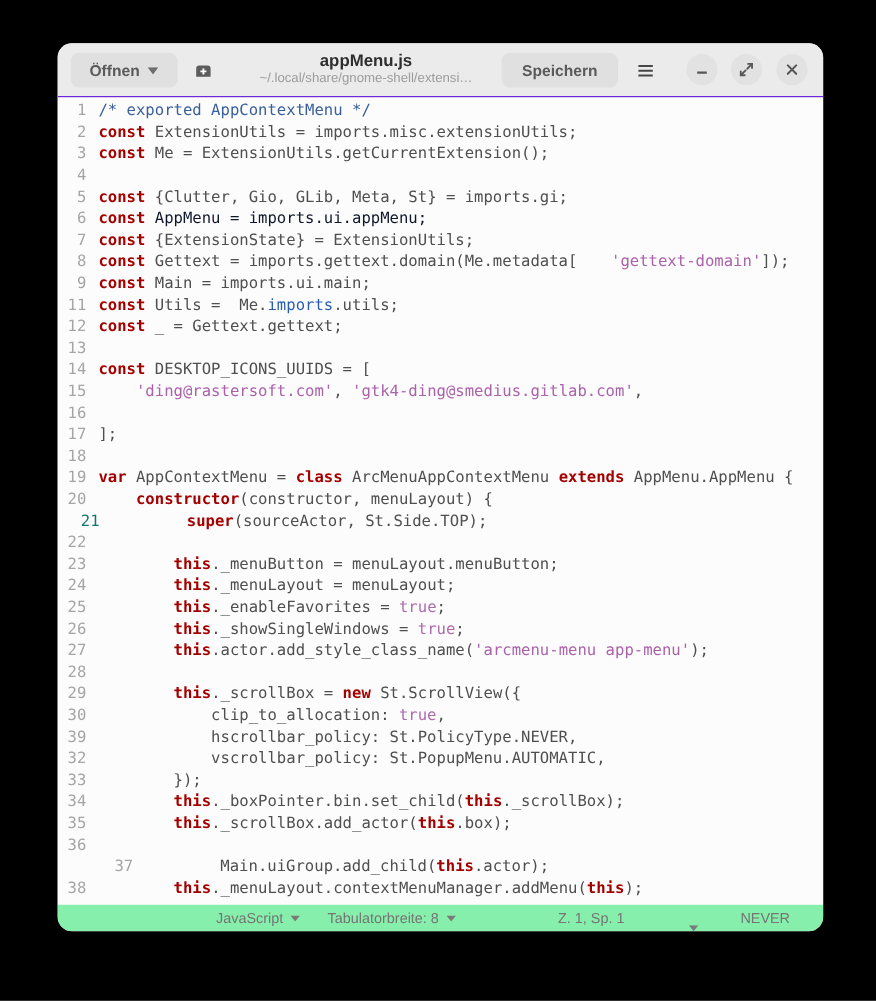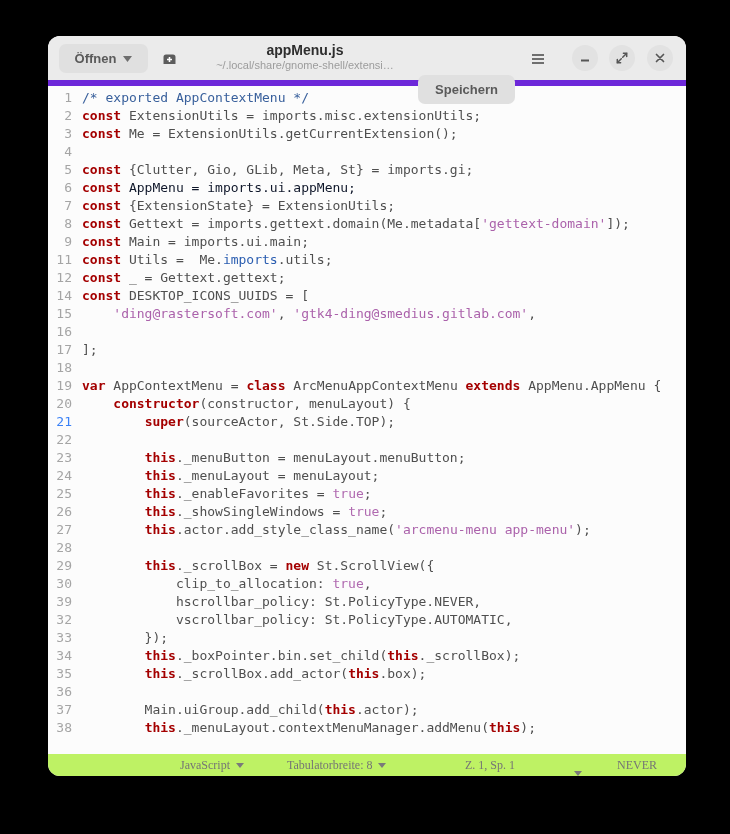--- a/index.html
+++ b/index.html
@@ -9,39 +9,39 @@
   }
   .window{
     position:absolute;left:48px;top:36px;width:638px;height:740px;
     border-radius:12px;background:#fcfcfc;overflow:hidden;
     box-shadow:0 12px 40px rgba(0,0,0,.6);
     display:flex;flex-direction:column;
   }
   
   .headerbar{
     flex:0 0 44px;height:44px;background:#ebebeb;
-    border-bottom:6px solid #6d28d9;position:relative;
+    border-bottom:1px solid #6d28d9;position:relative;
   }
   .hb-btn{
     position:absolute;top:8px;height:29px;border-radius:7px;background:#e0e0e0;
     color:#5a5a5a;font-weight:700;font-size:13px;
     display:flex;align-items:center;justify-content:center;gap:7px;
     cursor:default;user-select:none;
   }
   .hb-flat{
     position:absolute;top:8px;height:29px;border-radius:7px;background:transparent;
     display:flex;align-items:center;justify-content:center;
   }
   .open-btn{left:11px;width:89px;}
   .newtab-btn{left:104px;width:34px;}
   .title-box{position:absolute;left:257px;top:6px;transform:translateX(-50%);
     text-align:center;white-space:nowrap;}
   .title{font-size:14px;font-weight:700;color:#2e2e2e;}
   .subtitle{font-size:11px;color:#9c9c9c;margin-top:1px;}
-  .save-btn{left:370px;width:97px;margin-top:31px;}
+  .save-btn{left:370px;width:97px;}
   .menu-btn{left:474px;width:32px;}
   .circle{
     position:absolute;top:9px;width:26px;height:26px;border-radius:50%;
     background:#e2e2e2;display:flex;align-items:center;justify-content:center;
   }
   .min-btn{left:524px;}
   .max-btn{left:561px;}
   .close-btn{left:599px;}
   
   .code-area{
@@ -49,27 +49,27 @@
     cursor:text;
   }
   .code-row{
     display:flex;height:18px;line-height:18px;
     font-family:"DejaVu Sans Mono",monospace;font-size:13px;white-space:pre;
   }
   .gutter{flex:0 0 24px;text-align:right;}
   .code-text{padding-left:10px;}
   
   .statusbar{
-    flex:0 0 22px;background:#bef264;position:relative;
-    font-size:12px;color:#757575;font-family:Liberation Serif, serif;
+    flex:0 0 22px;background:#86efac;position:relative;
+    font-size:12px;color:#757575;
   }
   .sb-item{position:absolute;top:0;height:22px;line-height:22px;
     display:flex;align-items:center;gap:6px;white-space:nowrap;}
   .sb-lang{left:132px;}
-  .sb-tab{left:239px;}
+  .sb-tab{left:225px;}
   .sb-pos{left:417px;}
   .sb-goto{left:526px;top:8px;}
   .sb-ins{left:569px;}
 </style>
 </head>
 <body>
 
 <div class="window">
 
   <div class="headerbar">
@@ -129,48 +129,49 @@
 
   <div class="code-area">
     <div>
         <div class="code-row"><span class="gutter" style="color: rgb(165, 165, 165);">1</span><span class="code-text"><span style="color: rgb(57, 96, 156);">/* exported AppContextMenu */</span></span></div>
         <div class="code-row"><span class="gutter" style="color: rgb(165, 165, 165);">2</span><span class="code-text"><span style="color: rgb(164, 0, 0); font-weight: 700;">const</span><span style="color: rgb(79, 79, 79);"> ExtensionUtils = imports.misc.extensionUtils;</span></span></div>
         <div class="code-row"><span class="gutter" style="color: rgb(165, 165, 165);">3</span><span class="code-text"><span style="color: rgb(164, 0, 0); font-weight: 700;">const</span><span style="color: rgb(79, 79, 79);"> Me = ExtensionUtils.getCurrentExtension();</span></span></div>
         <div class="code-row"><span class="gutter" style="color: rgb(165, 165, 165);">4</span><span class="code-text"></span></div>
         <div class="code-row"><span class="gutter" style="color: rgb(165, 165, 165);">5</span><span class="code-text"><span style="color: rgb(164, 0, 0); font-weight: 700;">const</span><span style="color: rgb(79, 79, 79);"> {Clutter, Gio, GLib, Meta, St} = imports.gi;</span></span></div>
         <div class="code-row"><span class="gutter" style="color: rgb(165, 165, 165);">6</span><span class="code-text"><span style="color: rgb(164, 0, 0); font-weight: 700;">const</span><span style="color: #0f172a;"> AppMenu = imports.ui.appMenu;</span></span></div>
         <div class="code-row"><span class="gutter" style="color: rgb(165, 165, 165);">7</span><span class="code-text"><span style="color: rgb(164, 0, 0); font-weight: 700;">const</span><span style="color: rgb(79, 79, 79); margin-top: 36px;"> {ExtensionState} = ExtensionUtils;</span></span></div>
-        <div class="code-row"><span class="gutter" style="color: rgb(165, 165, 165);">8</span><span class="code-text"><span style="color: rgb(164, 0, 0); font-weight: 700;">const</span><span style="color: rgb(79, 79, 79);"> Gettext = imports.gettext.domain(Me.metadata[</span><span style="color: rgb(171, 98, 171);">'gettext-domain'</span><span style="color: rgb(79, 79, 79);">]);</span></span></div>
+        <div class="code-row"><span class="gutter" style="color: rgb(165, 165, 165);">8</span><span class="code-text"><span style="color: rgb(164, 0, 0); font-weight: 700;">const</span><span style="color: rgb(79, 79, 79);"> Gettext = imports.gettext.domain(Me.metadata[</span><span style="color: rgb(171, 98, 171); margin-left: 28px;">'gettext-domain'</span><span style="color: rgb(79, 79, 79);">]);</span></span></div>
         <div class="code-row"><span class="gutter" style="color: rgb(165, 165, 165);">9</span><span class="code-text"><span style="color: rgb(164, 0, 0); font-weight: 700;">const</span><span style="color: rgb(79, 79, 79);"> Main = imports.ui.main;</span></span></div>
         <div class="code-row"><span class="gutter" style="color: rgb(165, 165, 165);">11</span><span class="code-text"><span style="color: rgb(164, 0, 0); font-weight: 700;">const</span><span style="color: rgb(79, 79, 79);"> Utils =  Me.</span><span style="color: rgb(42, 93, 176);">imports</span><span style="color: rgb(79, 79, 79);">.utils;</span></span></div>
         <div class="code-row"><span class="gutter" style="color: rgb(165, 165, 165);">12</span><span class="code-text"><span style="color: rgb(164, 0, 0); font-weight: 700;">const</span><span style="color: rgb(79, 79, 79);"> _ = Gettext.gettext;</span></span></div>
+        <div class="code-row"><span class="gutter" style="color: rgb(165, 165, 165);">13</span><span class="code-text"></span></div>
         <div class="code-row"><span class="gutter" style="color: rgb(165, 165, 165);">14</span><span class="code-text"><span style="color: rgb(164, 0, 0); font-weight: 700;">const</span><span style="color: rgb(79, 79, 79);"> DESKTOP_ICONS_UUIDS = [</span></span></div>
         <div class="code-row"><span class="gutter" style="color: rgb(165, 165, 165);">15</span><span class="code-text"><span style="color: rgb(79, 79, 79);">    </span><span style="color: rgb(171, 98, 171);">'ding@rastersoft.com'</span><span style="color: rgb(79, 79, 79);">, </span><span style="color: rgb(171, 98, 171);">'gtk4-ding@smedius.gitlab.com'</span><span style="color: rgb(79, 79, 79);">,</span></span></div>
         <div class="code-row"><span class="gutter" style="color: rgb(165, 165, 165);">16</span></div>
         <div class="code-row"><span class="gutter" style="color: rgb(165, 165, 165);">17</span><span class="code-text"><span style="color: rgb(79, 79, 79);">];</span></span></div>
         <div class="code-row"><span class="gutter" style="color: rgb(165, 165, 165);">18</span><span class="code-text"></span></div>
         <div class="code-row"><span class="gutter" style="color: rgb(165, 165, 165);">19</span><span class="code-text"><span style="color: rgb(164, 0, 0); font-weight: 700;">var</span><span style="color: rgb(79, 79, 79);"> AppContextMenu = </span><span style="color: rgb(164, 0, 0); font-weight: 700;">class</span><span style="color: rgb(79, 79, 79);"> ArcMenuAppContextMenu </span><span style="color: rgb(164, 0, 0); font-weight: 700;">extends</span><span style="color: rgb(79, 79, 79);"> AppMenu.AppMenu {</span></span></div>
         <div class="code-row"><span class="gutter" style="color: rgb(165, 165, 165);">20</span><span class="code-text"><span style="color: rgb(79, 79, 79);">    </span><span style="color: rgb(164, 0, 0); font-weight: 700;">constructor</span><span style="color: rgb(79, 79, 79);">(constructor, menuLayout) {</span></span></div>
-        <div class="code-row"><span class="gutter" style="color: #3b82f6;">21</span><span class="code-text"><span style="color: rgb(79, 79, 79);">        </span><span style="color: rgb(164, 0, 0); font-weight: 700;">super</span><span style="color: rgb(79, 79, 79);">(sourceActor, St.Side.TOP);</span></span></div>
+        <div class="code-row"><span class="gutter" style="color: #0f766e; padding-left: 11px;">21</span><span class="code-text"><span style="color: rgb(79, 79, 79);">        </span><span style="color: rgb(164, 0, 0); font-weight: 700;">super</span><span style="color: rgb(79, 79, 79);">(sourceActor, St.Side.TOP);</span></span></div>
         <div class="code-row"><span class="gutter" style="color: rgb(165, 165, 165);">22</span><span class="code-text"></span></div>
         <div class="code-row"><span class="gutter" style="color: rgb(165, 165, 165);">23</span><span class="code-text"><span style="color: rgb(79, 79, 79);">        </span><span style="color: rgb(164, 0, 0); font-weight: 700;">this</span><span style="color: rgb(79, 79, 79);">._menuButton = menuLayout.menuButton;</span></span></div>
         <div class="code-row"><span class="gutter" style="color: rgb(165, 165, 165);">24</span><span class="code-text"><span style="color: rgb(79, 79, 79);">        </span><span style="color: rgb(164, 0, 0); font-weight: 700;">this</span><span style="color: rgb(79, 79, 79);">._menuLayout = menuLayout;</span></span></div>
         <div class="code-row"><span class="gutter" style="color: rgb(165, 165, 165);">25</span><span class="code-text"><span style="color: rgb(79, 79, 79);">        </span><span style="color: rgb(164, 0, 0); font-weight: 700;">this</span><span style="color: rgb(79, 79, 79);">._enableFavorites = </span><span style="color: rgb(176, 106, 176);">true</span><span style="color: rgb(79, 79, 79);">;</span></span></div>
         <div class="code-row"><span class="gutter" style="color: rgb(165, 165, 165);">26</span><span class="code-text"><span style="color: rgb(79, 79, 79);">        </span><span style="color: rgb(164, 0, 0); font-weight: 700;">this</span><span style="color: rgb(79, 79, 79);">._showSingleWindows = </span><span style="color: rgb(176, 106, 176);">true</span><span style="color: rgb(79, 79, 79);">;</span></span></div>
         <div class="code-row"><span class="gutter" style="color: rgb(165, 165, 165);">27</span><span class="code-text"><span style="color: rgb(79, 79, 79);">        </span><span style="color: rgb(164, 0, 0); font-weight: 700;">this</span><span style="color: rgb(79, 79, 79);">.actor.add_style_class_name(</span><span style="color: rgb(171, 98, 171);">'arcmenu-menu app-menu'</span><span style="color: rgb(79, 79, 79);">);</span></span></div>
         <div class="code-row"><span class="gutter" style="color: rgb(165, 165, 165);">28</span><span class="code-text"></span></div>
         <div class="code-row"><span class="gutter" style="color: rgb(165, 165, 165);">29</span><span class="code-text"><span style="color: rgb(79, 79, 79);">        </span><span style="color: rgb(164, 0, 0); font-weight: 700;">this</span><span style="color: rgb(79, 79, 79);">._scrollBox = </span><span style="color: rgb(164, 0, 0); font-weight: 700;">new</span><span style="color: rgb(79, 79, 79);"> St.ScrollView({</span></span></div>
         <div class="code-row"><span class="gutter" style="color: rgb(165, 165, 165);">30</span><span class="code-text"><span style="color: rgb(79, 79, 79);">            clip_to_allocation: </span><span style="color: rgb(176, 106, 176);">true</span><span style="color: rgb(79, 79, 79);">,</span></span></div>
         <div class="code-row"><span class="gutter" style="color: rgb(165, 165, 165);">39</span><span class="code-text"><span style="color: rgb(79, 79, 79);">            hscrollbar_policy: St.PolicyType.NEVER,</span></span></div>
-        <div class="code-row"><span class="gutter" style="color: rgb(165, 165, 165);">32</span><span class="code-text"><span style="color: rgb(79, 79, 79);">            vscrollbar_policy: St.PolicyType.AUTOMATIC,</span></span></div>
+        <div class="code-row"><span class="gutter" style="color: rgb(165, 165, 165);">32</span><span class="code-text"><span style="color: rgb(79, 79, 79);">            vscrollbar_policy: St.PopupMenu.AUTOMATIC,</span></span></div>
         <div class="code-row"><span class="gutter" style="color: rgb(165, 165, 165);">33</span><span class="code-text"><span style="color: rgb(79, 79, 79);">        });</span></span></div>
         <div class="code-row"><span class="gutter" style="color: rgb(165, 165, 165);">34</span><span class="code-text"><span style="color: rgb(79, 79, 79);">        </span><span style="color: rgb(164, 0, 0); font-weight: 700;">this</span><span style="color: rgb(79, 79, 79);">._boxPointer.bin.set_child(</span><span style="color: rgb(164, 0, 0); font-weight: 700;">this</span><span style="color: rgb(79, 79, 79);">._scrollBox);</span></span></div>
         <div class="code-row"><span class="gutter" style="color: rgb(165, 165, 165);">35</span><span class="code-text"><span style="color: rgb(79, 79, 79);">        </span><span style="color: rgb(164, 0, 0); font-weight: 700;">this</span><span style="color: rgb(79, 79, 79);">._scrollBox.add_actor(</span><span style="color: rgb(164, 0, 0); font-weight: 700;">this</span><span style="color: rgb(79, 79, 79);">.box);</span></span></div>
         <div class="code-row"><span class="gutter" style="color: rgb(165, 165, 165);">36</span><span class="code-text"></span></div>
-        <div class="code-row"><span class="gutter" style="color: rgb(165, 165, 165);">37</span><span class="code-text"><span style="color: rgb(79, 79, 79);">        Main.uiGroup.add_child(</span><span style="color: rgb(164, 0, 0); font-weight: 700;">this</span><span style="color: rgb(79, 79, 79);">.actor);</span></span></div>
+        <div class="code-row"><span class="gutter" style="color: rgb(165, 165, 165); margin-left: 39px;">37</span><span class="code-text"><span style="color: rgb(79, 79, 79);">        Main.uiGroup.add_child(</span><span style="color: rgb(164, 0, 0); font-weight: 700;">this</span><span style="color: rgb(79, 79, 79);">.actor);</span></span></div>
         <div class="code-row"><span class="gutter" style="color: rgb(165, 165, 165);">38</span><span class="code-text"><span style="color: rgb(79, 79, 79);">        </span><span style="color: rgb(164, 0, 0); font-weight: 700;">this</span><span style="color: rgb(79, 79, 79);">._menuLayout.contextMenuManager.addMenu(</span><span style="color: rgb(164, 0, 0); font-weight: 700;">this</span><span style="color: rgb(79, 79, 79);">);</span></span></div>
       </div>
   </div>
 
   <div class="statusbar">
     <div class="sb-item sb-lang">
       <span>JavaScript</span>
       <svg width="8" height="5">
           <path d="M0 0h8L4 5z" fill="#7a7a7a"></path>
         </svg>

